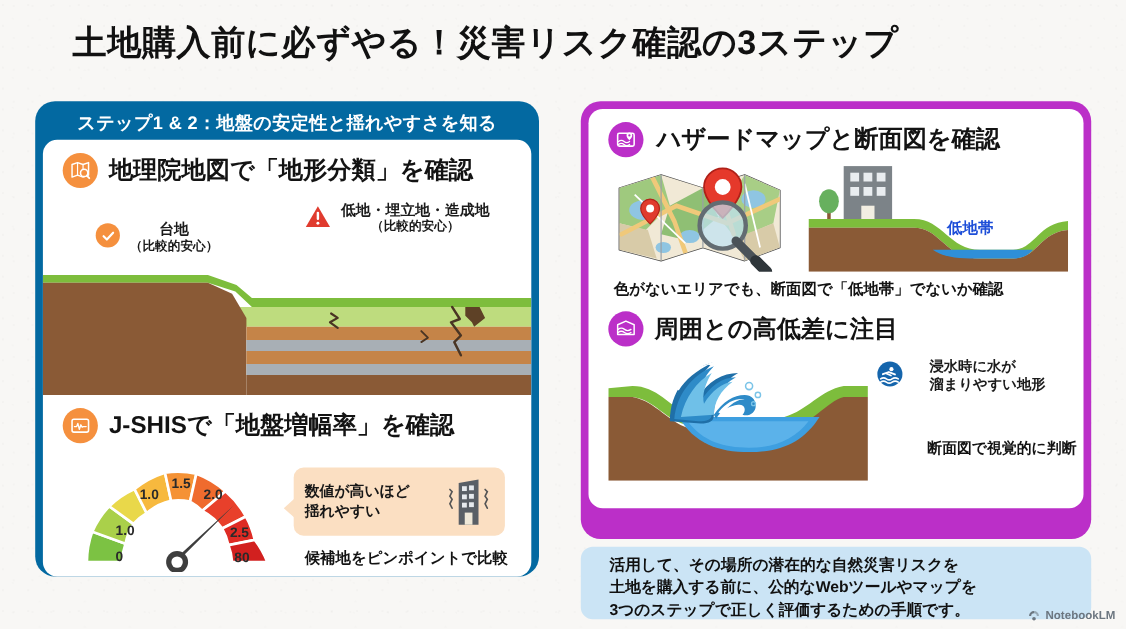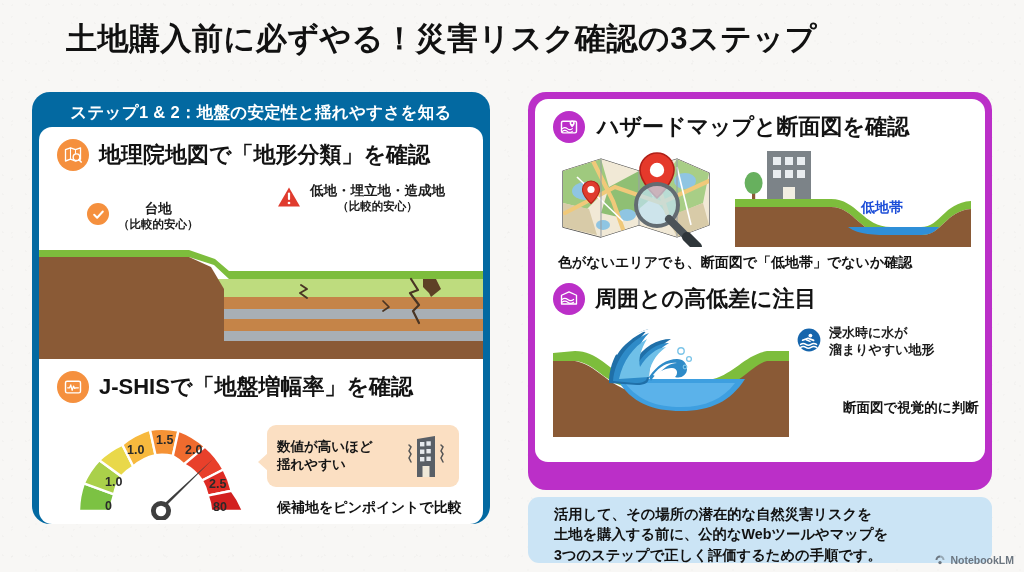--- a/index.html
+++ b/index.html
@@ -368,21 +368,21 @@
           <path d="M60 30 C68 20 80 12 94 9 C80 16 70 24 64 34 Z" fill="#ffffff"></path>
           <path d="M96 56 C104 44 114 38 124 38 C130 38 134 42 134 48 C134 54 128 58 122 56 C126 52 124 46 118 47 C110 48 102 52 98 60 Z" fill="#2E8BC8"></path>
           <path d="M100 54 C108 44 116 41 124 42 C118 42 110 46 104 56 Z" fill="#ffffff"></path>
           <circle cx="128" cy="30" r="3.2" fill="none" stroke="#7BC4E8" stroke-width="1.4"></circle>
           <circle cx="136" cy="38" r="2.4" fill="none" stroke="#7BC4E8" stroke-width="1.3"></circle>
           <circle cx="132" cy="46" r="1.8" fill="none" stroke="#7BC4E8" stroke-width="1.2"></circle>
         </g>
       </svg>
     </div>
 
-    <div style="position:absolute; left:262px; top:226px; display:flex; gap:8px; align-items:flex-start;">
+    <div style="position:absolute; left:262px; top:226px; display:flex; gap:24px; align-items:flex-start;">
       <span style="margin-top:3px;">
         <svg width="24" height="24" viewBox="0 0 24 24">
           <circle cx="12" cy="12" r="11.4" fill="#1565AC"></circle>
           <circle cx="13.4" cy="7.6" r="1.9" fill="#ffffff"></circle>
           <path d="M5.6 12.2 L11 10.2 L16.6 12.4" fill="none" stroke="#ffffff" stroke-width="1.7" stroke-linecap="round" stroke-linejoin="round"></path>
           <path d="M9.2 11.8 L13 13.4" fill="none" stroke="#ffffff" stroke-width="1.5" stroke-linecap="round"></path>
           <path d="M3.6 16.4 Q6.2 14.5 8.8 16.4 T14 16.4 T19.6 16.4" fill="none" stroke="#ffffff" stroke-width="1.5" stroke-linecap="round"></path>
           <path d="M3.6 19.4 Q6.2 17.5 8.8 19.4 T14 19.4 T19.6 19.4" fill="none" stroke="#ffffff" stroke-width="1.5" stroke-linecap="round"></path>
         </svg>
       </span>

